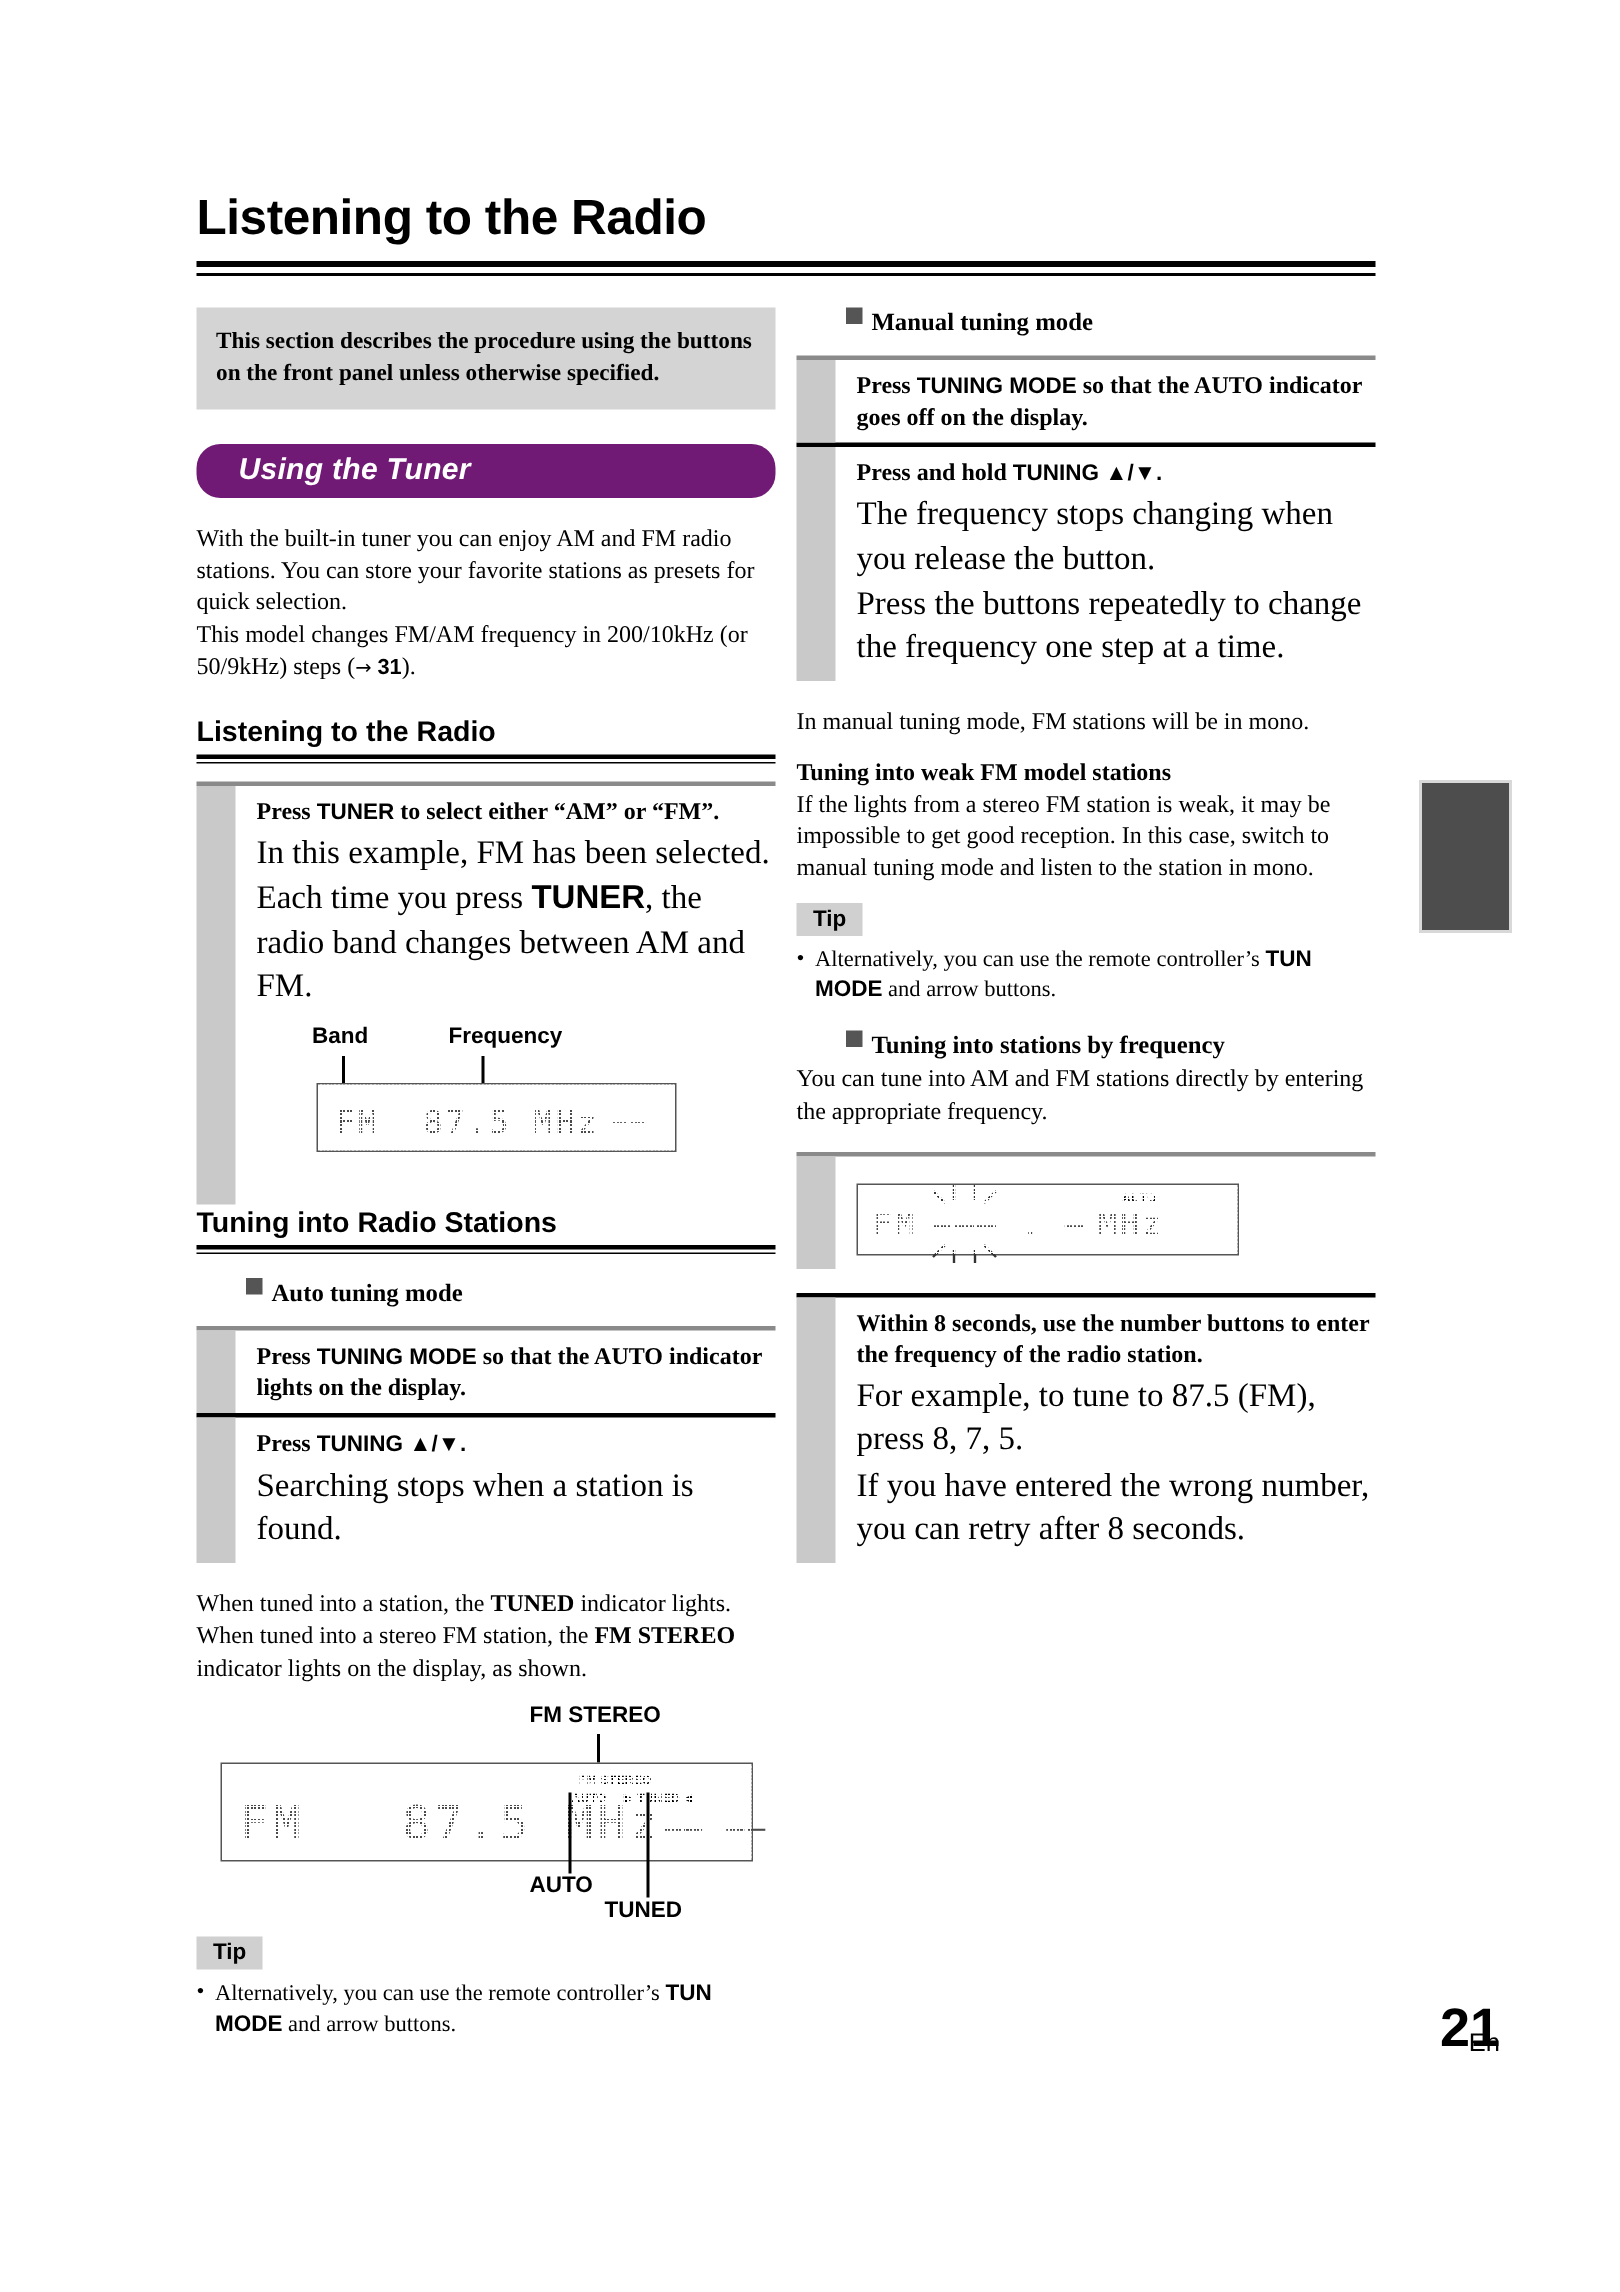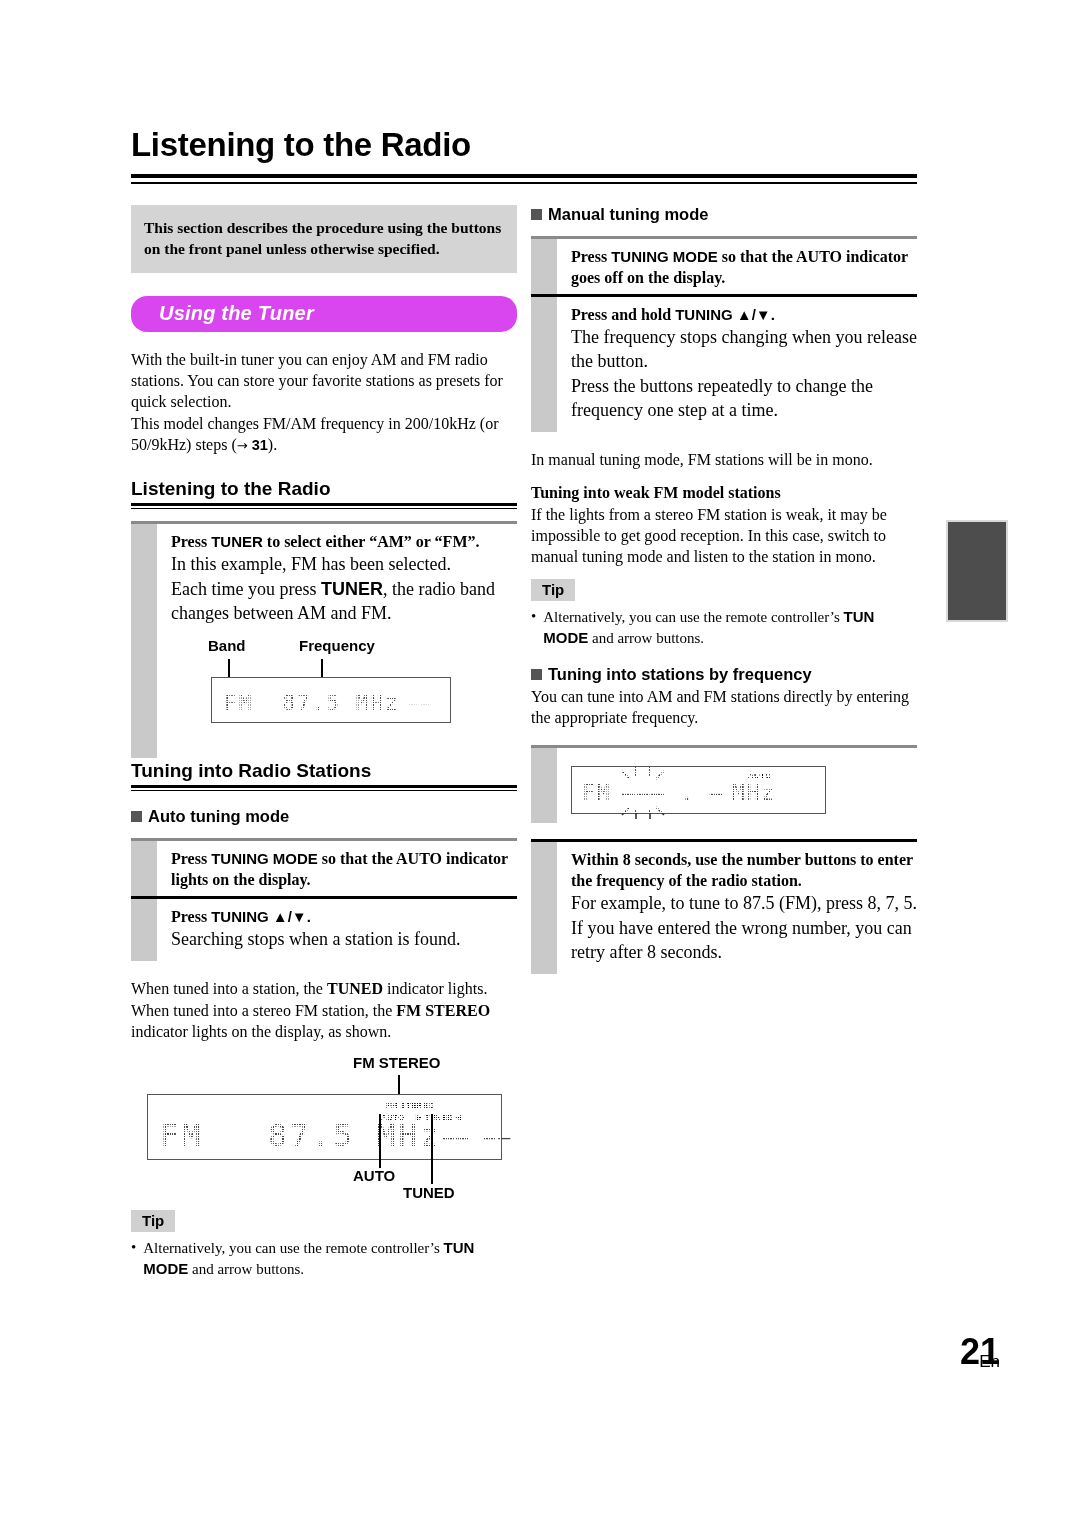--- a/index.html
+++ b/index.html
@@ -41,21 +41,21 @@
   .note-box {
     background:#d4d4d4;
     padding:12px 13px 13px 13px;
     font-family:"Liberation Serif", serif;
     font-weight:bold; font-size:15.5px; line-height:1.38;
   }
 
   
   .black-bar {
     margin-top:23px;
-    background:#d946ef; color:#fff;
+    background:#701a75; color:#fff;
     font-family:"Liberation Sans", sans-serif;
     font-style:italic; font-weight:bold;
     font-size:20px;
     padding:6px 12px 7px 28px;
     letter-spacing:0.2px;
     border-radius:16px;
   }
 
   
   p.body {
@@ -72,24 +72,24 @@
   .h2 {
     font-family:"Liberation Sans", sans-serif;
     font-weight:bold; font-size:19px;
     margin-top:23px;
   }
   .h2-rule-thick { height:3px; background:#000; margin-top:3px; }
   .h2-rule-thin  { height:1px; background:#000; margin-top:2px; }
 
   
   .h3 {
-    font-family:Liberation Sans, sans-serif;
+    font-family:Liberation Serif, serif;
     font-weight:bold; font-size:16.5px;
     margin-top:16px;
-    display:flex; align-items:center; gap:6px;
+    display:flex; align-items:flex-start; gap:6px;margin-left:33px;
   }
   .sq {
     display:inline-block; width:11px; height:11px;
     background:#555; flex:0 0 auto; position:relative; top:0px;
   }
 
   
   .steps { margin-top:12px; }
   .step { display:flex; position:relative; }
   .step-rule-thick { height:3px; background:#8a8a8a; }
@@ -98,21 +98,21 @@
     width:26px; flex:0 0 26px; background:#c9c9c9;
   }
   .step-body { padding:7px 0 9px 14px; flex:1 1 auto; }
   .step-title {
     font-family:"Liberation Serif", serif;
     font-weight:bold; font-size:16px; line-height:1.32;
   }
   .step-title .sans {
     font-family:"Liberation Sans", sans-serif; font-weight:bold; font-size:15px;
   }
-  .step-text { font-size:18px; line-height:1.33; margin-top:1px; }
+  .step-text { font-size:22px; line-height:1.33; margin-top:1px; }
 
   .b { font-weight:bold; }
   .sans-b { font-family:"Liberation Sans", sans-serif; font-weight:bold; }
 
   
   .tip-label {
     display:inline-block;
     background:#d0d0d0;
     font-family:"Liberation Sans", sans-serif;
     font-weight:bold; font-size:15px;

